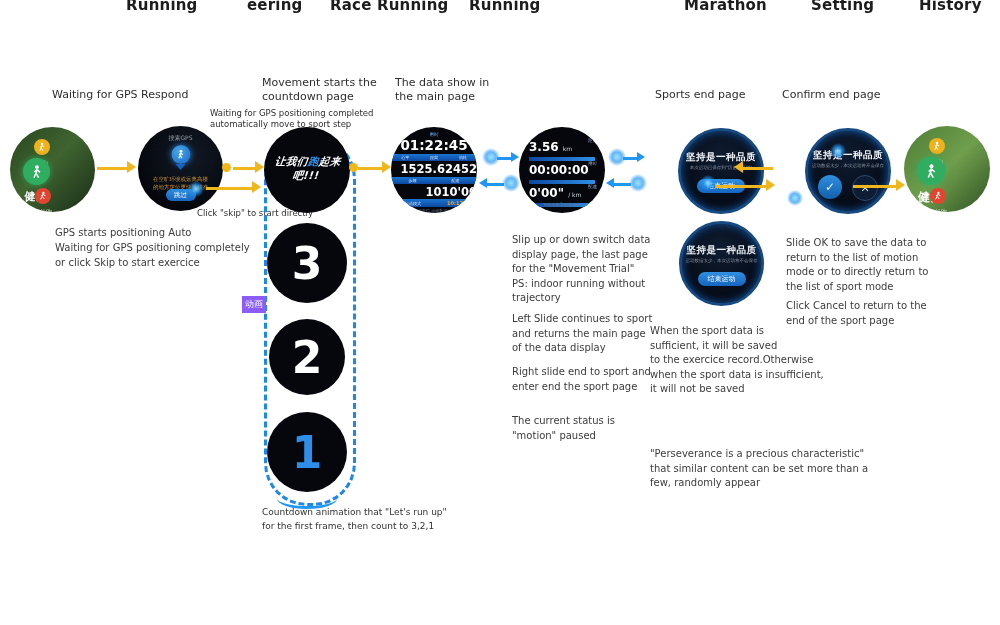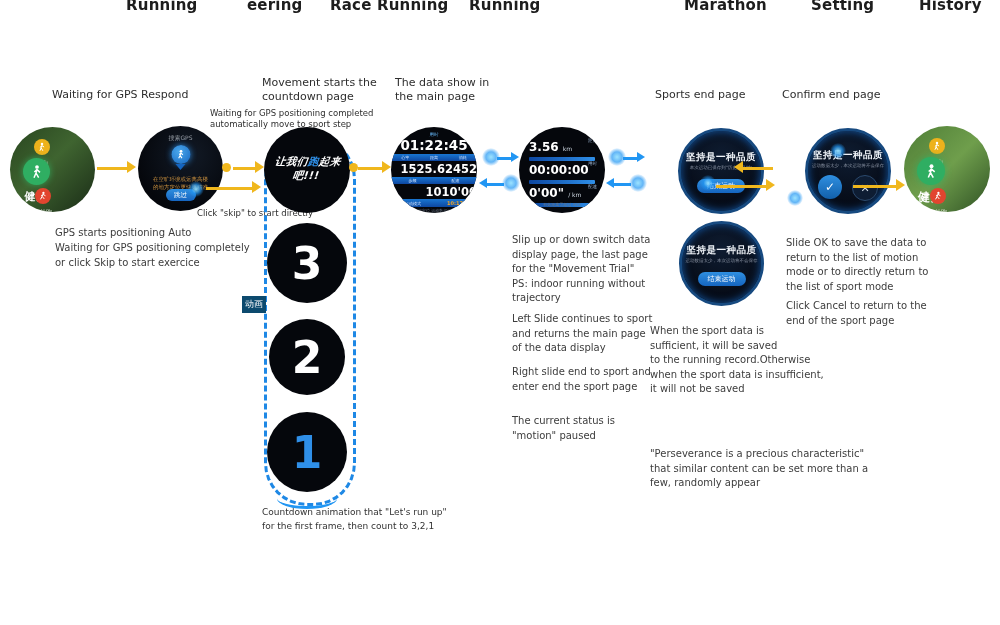--- a/index.html
+++ b/index.html
@@ -47,21 +47,21 @@
   .yhl{position:absolute;width:0;height:0;border-right:9px solid #f0b71d;border-top:6px solid transparent;border-bottom:6px solid transparent;}
   .bhr{position:absolute;width:0;height:0;border-left:8px solid #2196f3;border-top:5px solid transparent;border-bottom:5px solid transparent;}
   .bhl{position:absolute;width:0;height:0;border-right:8px solid #2196f3;border-top:5px solid transparent;border-bottom:5px solid transparent;}
   .ydot{position:absolute;width:9px;height:9px;border-radius:50%;background:#f0b71d;}
   .glow{position:absolute;border-radius:50%;
         background:radial-gradient(circle,rgba(150,225,255,.95) 0%,rgba(33,150,243,.7) 40%,rgba(33,150,243,0) 72%);}
   
   .dashbox{position:absolute;border:3px dashed #1e88e5;border-radius:43px;}
   .cnum{position:absolute;border-radius:50%;background:#05070c;display:flex;align-items:center;justify-content:center;
         color:#fff;font-weight:bold;font-size:44px;}
-  .badge{position:absolute;background:#0c4a6e;color:#fff;font-size:9px;display:flex;align-items:center;justify-content:center;}
+  .badge{position:absolute;background:#8b5cf6;color:#fff;font-size:9px;display:flex;align-items:center;justify-content:center;}
   .arc{position:absolute;border-bottom:3px solid #2196f3;border-radius:50%;}
   .slogan{position:absolute;left:0;right:0;top:50%;transform:translateY(-55%) skewX(-8deg);
           text-align:center;font-style:italic;font-weight:bold;font-size:10.5px;color:#fff;letter-spacing:.5px;}
   .slogan .mid{color:#2f8fe8;}
   .gps-title{position:absolute;top:8px;left:0;right:0;text-align:center;font-size:6px;color:#9aa0a8;}
   .gps-tip{position:absolute;top:49px;left:0;right:0;text-align:center;font-size:5.5px;line-height:1.5;color:#c98f3e;white-space:pre-line;}
   .w4foot,.w5foot{position:absolute;left:0;right:0;text-align:center;font-size:4px;color:#6b7685;}
 </style>
 </head>
 <body>
@@ -99,21 +99,21 @@
 trajectory</div>
   <div class="note" style="left:512px;top:312px">Left Slide continues to sport
 and returns the main page
 of the data display</div>
   <div class="note" style="left:512px;top:365px">Right slide end to sport and
 enter end the sport page</div>
   <div class="note" style="left:512px;top:414px">The current status is
  "motion" paused</div>
   <div class="note" style="left:650px;top:324px">When the sport data is
 sufficient, it will be saved
-to the running record.Otherwise
+to the exercice record.Otherwise
 when the sport data is insufficient,
 it will not be saved</div>
   <div class="note" style="left:650px;top:447px">"Perseverance is a precious characteristic"
 that similar content can be set more than a
 few, randomly appear</div>
   <div class="note" style="left:786px;top:236px">Slide OK to save the data to
 return to the list of motion
 mode or to directly return to
 the list of sport mode</div>
   <div class="note" style="left:786px;top:299px">Click Cancel to return to the

